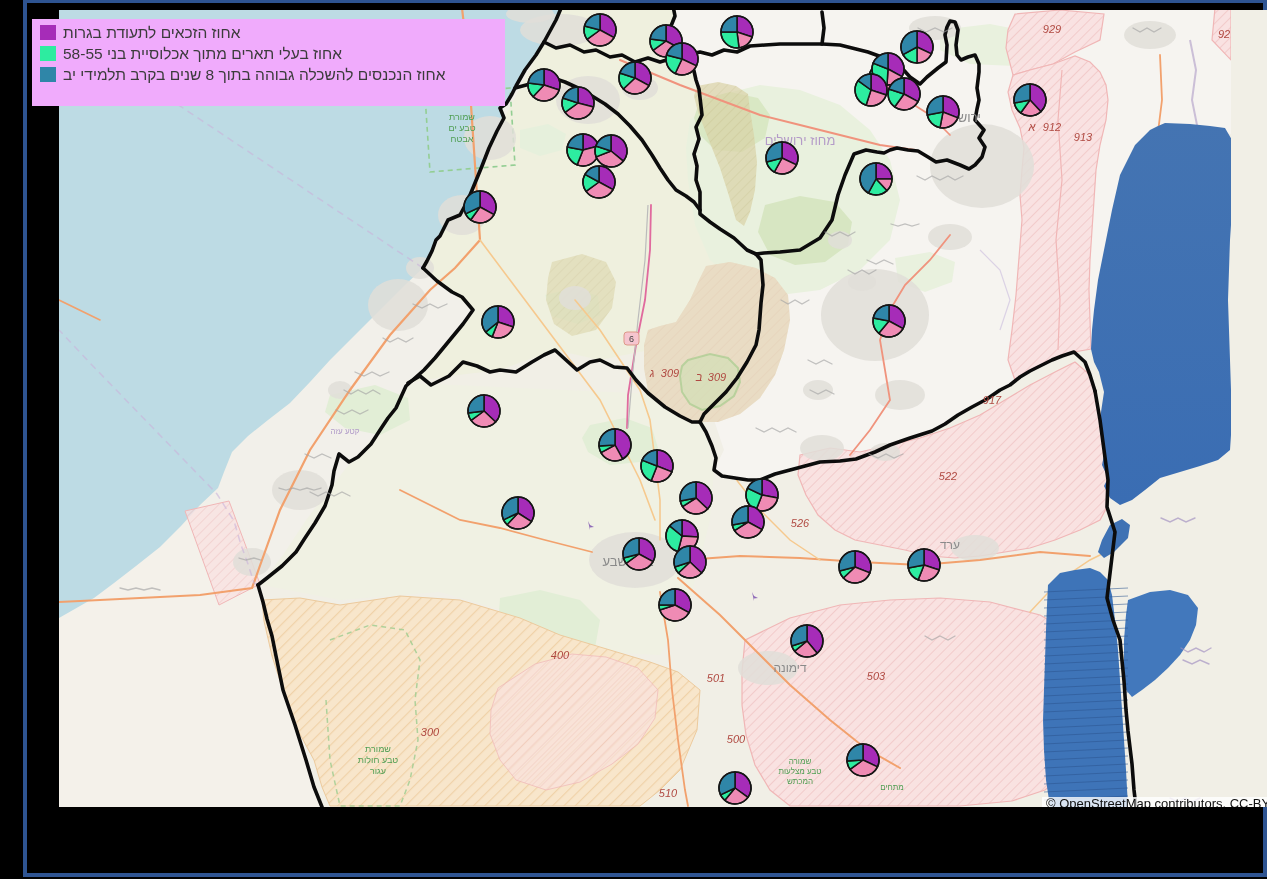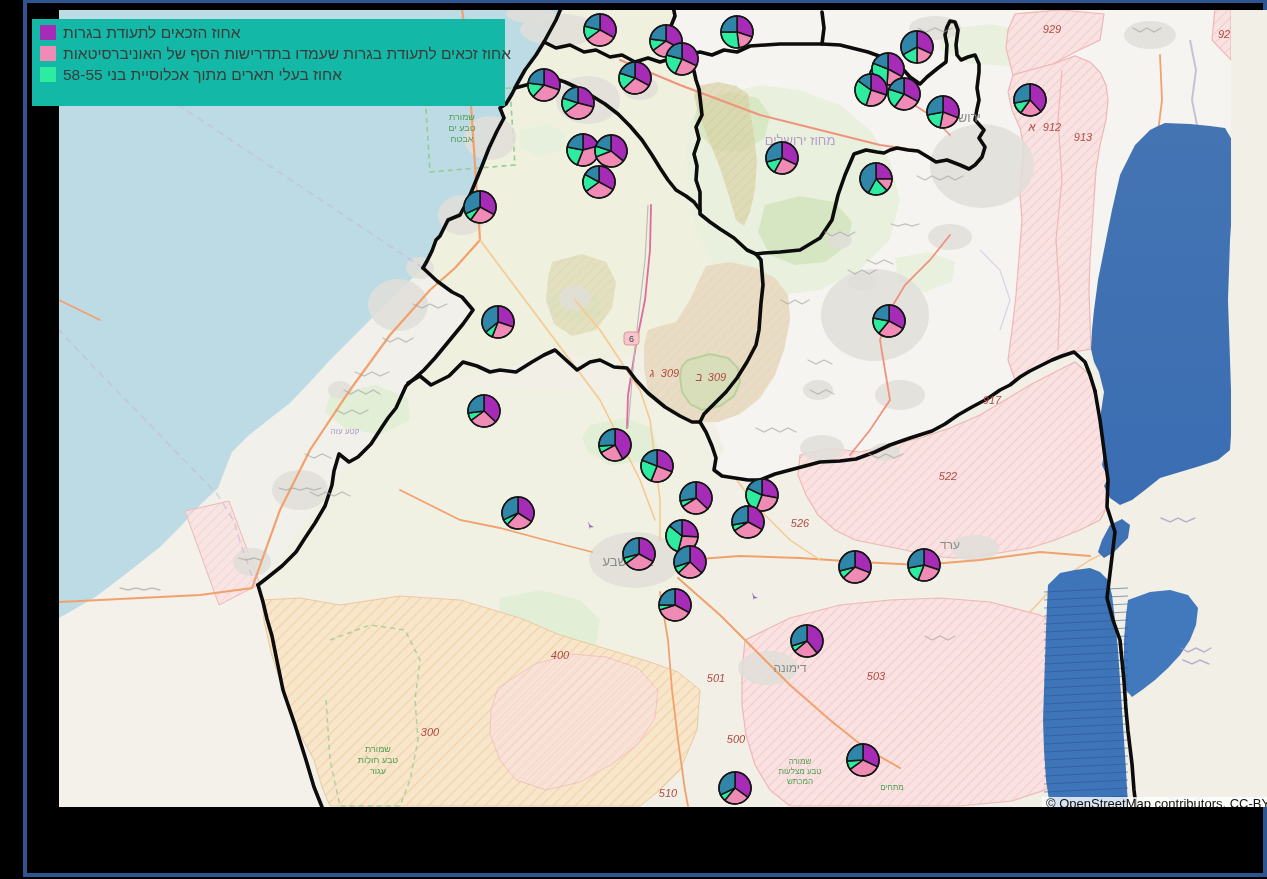--- a/index.html
+++ b/index.html
@@ -1,17 +1,17 @@
 <!DOCTYPE html>
 <html><head><meta charset="utf-8"><style>
 *{margin:0;padding:0;box-sizing:border-box}
 html,body{width:1267px;height:879px;background:#000;overflow:hidden;font-family:"Liberation Sans",sans-serif}
 #frame{position:absolute;left:23px;top:-1px;width:1244px;height:878px;border:4px solid #2e5492;background:#000}
 #map{position:absolute;left:59px;top:10px;width:1220px;height:797px;background:#f1efe6;overflow:hidden}
-#legend{position:absolute;left:32px;top:19px;width:473px;height:87px;background:#14b8a6;z-index:50;padding:3px 0 0 8px}
+#legend{position:absolute;left:32px;top:19px;width:473px;height:87px;background:#f0abfc;z-index:50;padding:3px 0 0 8px}
 .lr{height:21px;display:flex;align-items:center}
 .sw{width:16px;height:15px;display:inline-block;margin-right:7px;flex:0 0 16px}
 .lt{font-size:15.5px;color:#3b3b3b;white-space:nowrap;line-height:21px}
 #attr{position:absolute;left:983px;top:787px;height:14px;background:rgba(255,255,255,0.8);font-size:13px;color:#111;padding:0 4px;white-space:nowrap;line-height:14px}
 </style></head>
 <body>
 <div id="frame"></div>
 <div id="map">
     <svg width="1172" height="797" viewBox="59 10 1172 797" xmlns="http://www.w3.org/2000/svg" style="position:absolute;left:0;top:0">
       <defs>
@@ -414,19 +414,19 @@
       <circle cx="735" cy="788" r="16" fill="none" stroke="#161616" stroke-width="1.5"></circle>
     </svg>
     <div id="attr">© OpenStreetMap contributors, CC-BY-SA</div>
   </div>
 <div id="legend">
     <div class="lr">
       <span class="sw" style="background:#a62cb8"></span>
       <span class="lt" dir="rtl">אחוז הזכאים לתעודת בגרות</span>
     </div>
     <div class="lr">
-      <span class="sw" style="background:#ef8bb4"></span>
-      <span class="lt" dir="rtl">אחוז זכאים לתעודת בגרות שעמדו בתדרישות הסף של האוניברסיטאות</span>
-    </div>
-    <div class="lr">
       <span class="sw" style="background:#2deca0"></span>
       <span class="lt" dir="rtl">אחוז בעלי תארים מתוך אכלוסיית בני 58-55</span>
     </div>
+    <div class="lr">
+      <span class="sw" style="background:#2f86a8"></span>
+      <span class="lt" dir="rtl">אחוז הנכנסים להשכלה גבוהה בתוך 8 שנים בקרב תלמידי יב</span>
+    </div>
   </div>
 </body></html>

